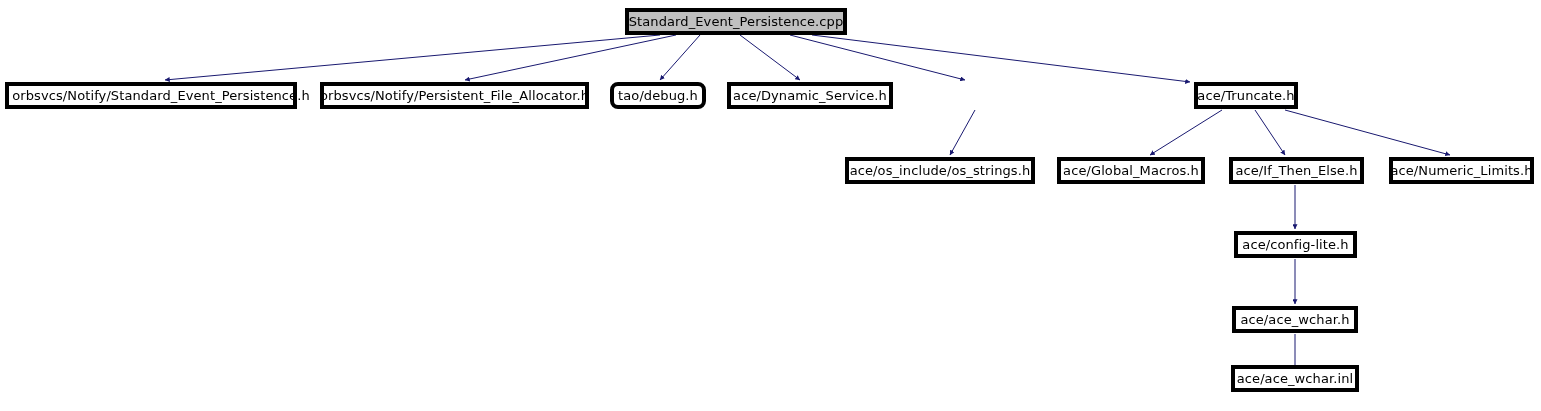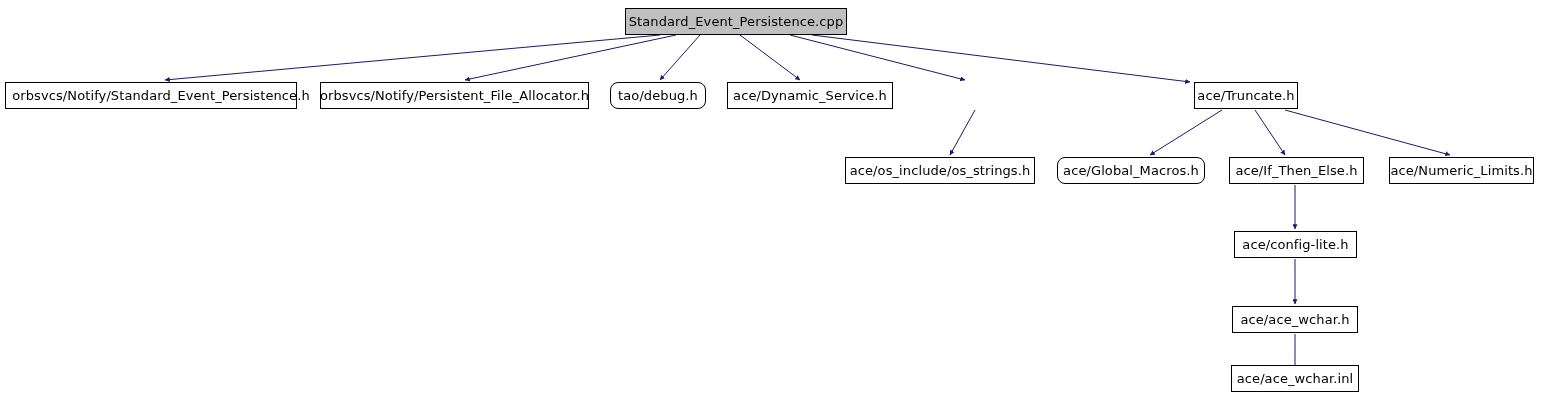--- a/index.html
+++ b/index.html
@@ -19,21 +19,21 @@
     position: absolute;
     left: 0;
     top: 0;
     width: 1541px;
     height: 411px;
     pointer-events: none;
   }
   .node {
     position: absolute;
     box-sizing: border-box;
-    border: 1px solid #15803d;
+    border: 4px solid #15803d;
     background: #ffffff;
     color: #000000;
     font-size: 13px;
     line-height: 1;
     display: flex;
     align-items: center;
     justify-content: center;
     white-space: nowrap;
     letter-spacing: 0.1px;
   }
@@ -79,21 +79,21 @@
     </div>
     <div class="node" style="left: 727px; top: 82px; width: 166px; height: 27px; border-color: rgb(0, 0, 0); color: rgb(0, 0, 0); background: rgb(255, 255, 255);">
       <span>ace/Dynamic_Service.h</span>
     </div>
     <div class="node" style="left: 1194px; top: 82px; width: 104px; height: 27px; border-color: rgb(0, 0, 0); color: rgb(0, 0, 0); background: rgb(255, 255, 255);">
       <span>ace/Truncate.h</span>
     </div>
     <div class="node" style="left: 845px; top: 157px; width: 190px; height: 27px; border-color: rgb(0, 0, 0); color: rgb(0, 0, 0); background: rgb(255, 255, 255);">
       <span>ace/os_include/os_strings.h</span>
     </div>
-    <div class="node" style="left: 1057px; top: 157px; width: 148px; height: 27px; border-color: rgb(0, 0, 0); color: rgb(0, 0, 0); background: rgb(255, 255, 255); border-radius: 8px;">
+    <div class="node" style="left: 1057px; top: 157px; width: 148px; height: 27px; border-color: rgb(0, 0, 0); color: rgb(0, 0, 0); background: rgb(255, 255, 255);">
       <span>ace/Global_Macros.h</span>
     </div>
     <div class="node" style="left: 1229px; top: 157px; width: 135px; height: 27px; border-color: rgb(0, 0, 0); color: rgb(0, 0, 0); background: rgb(255, 255, 255);">
       <span>ace/If_Then_Else.h</span>
     </div>
     <div class="node" style="left: 1389px; top: 157px; width: 145px; height: 27px; border-color: rgb(0, 0, 0); color: rgb(0, 0, 0); background: rgb(255, 255, 255);">
       <span>ace/Numeric_Limits.h</span>
     </div>
     <div class="node" style="left: 1232px; top: 306px; width: 126px; height: 27px; border-color: rgb(0, 0, 0); color: rgb(0, 0, 0); background: rgb(255, 255, 255);">
       <span>ace/ace_wchar.h</span>

